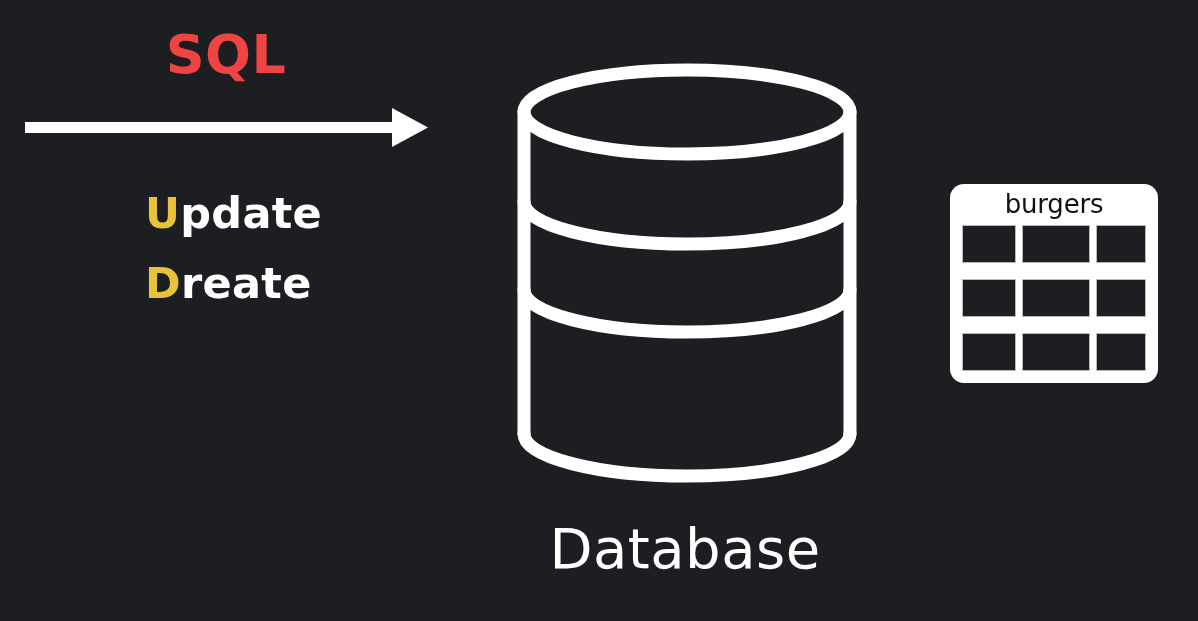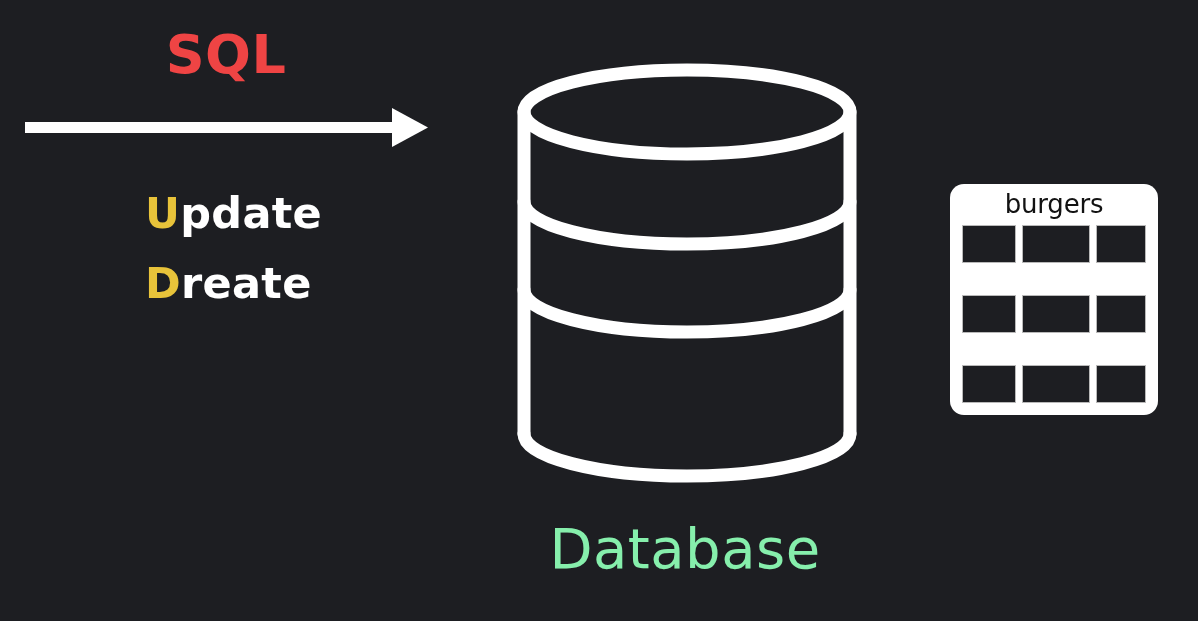--- a/index.html
+++ b/index.html
@@ -77,33 +77,33 @@
   .db-wrap svg { display: block; }
 
   .db-caption {
     position: absolute;
     left: 485px;
     top: 518px;
     width: 400px;
     text-align: center;
     font-size: 56px;
     font-weight: 500;
-    color: #86efac;
+    color: #ffffff;
     line-height: 1.1;
     letter-spacing: 0.5px;
     white-space: nowrap;
   }
 
   
   .table-card {
     position: absolute;
     left: 950px;
     top: 184px;
     width: 208px;
-    height: 231px;
+    height: 199px;
     background: #ffffff;
     border-radius: 14px;
     box-sizing: border-box;
     padding: 4px 12px 12px 12px;
     display: flex;
     flex-direction: column;
   }
   .table-title {
     text-align: center;
     font-size: 26px;

